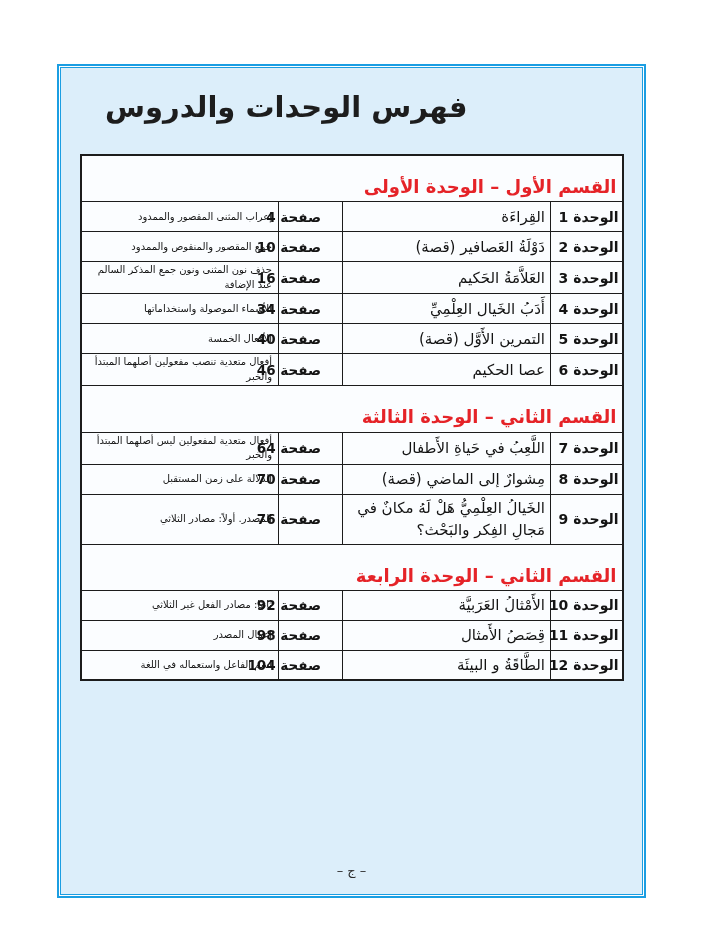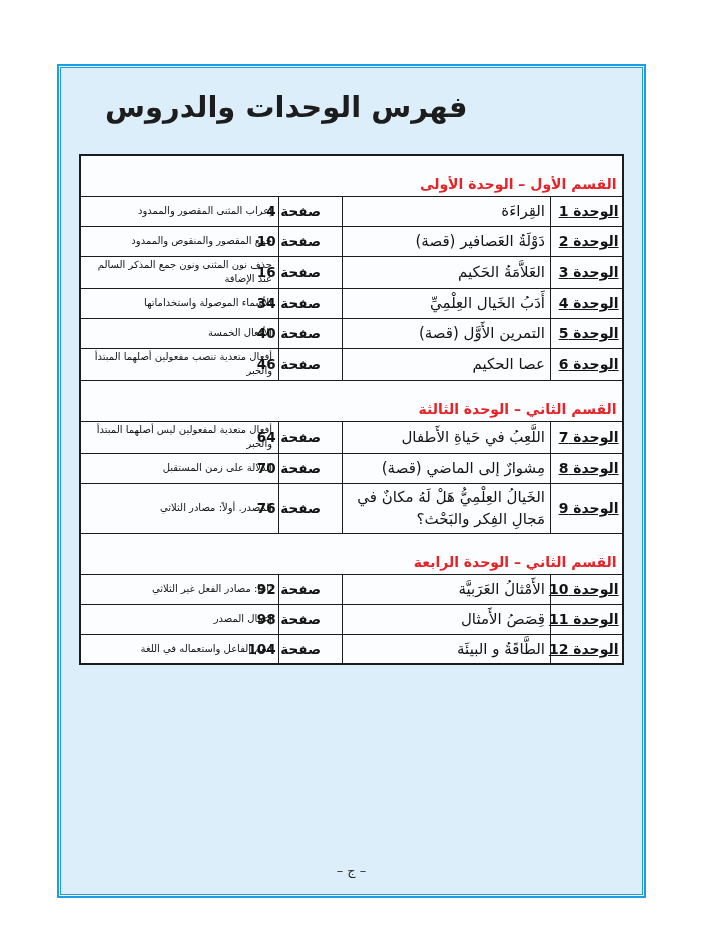--- a/index.html
+++ b/index.html
@@ -52,30 +52,29 @@
   table.toc td{
     border:1px solid var(--line-black);
     vertical-align:middle;
     color:#141414;
   }
   tr.row-section td{
     height:25px;
     padding:19px 5px 2px;
     color:var(--section-red);
     font-weight:bold;
-    font-size:14px;
+    font-size:18px;
     line-height:1.35;
   }
   tr.row-data td{height:30px;}
   td.unit{
     font-weight:bold;
     font-size:14px;
     padding:3px 3px;
     white-space:nowrap;
-    text-decoration:underline;
   }
   td.title{
     font-weight:normal;
     font-size:15px;
     padding:2px 5px;
     line-height:1.5;
   }
   td.page{
     font-weight:bold;
     font-size:13.5px;

